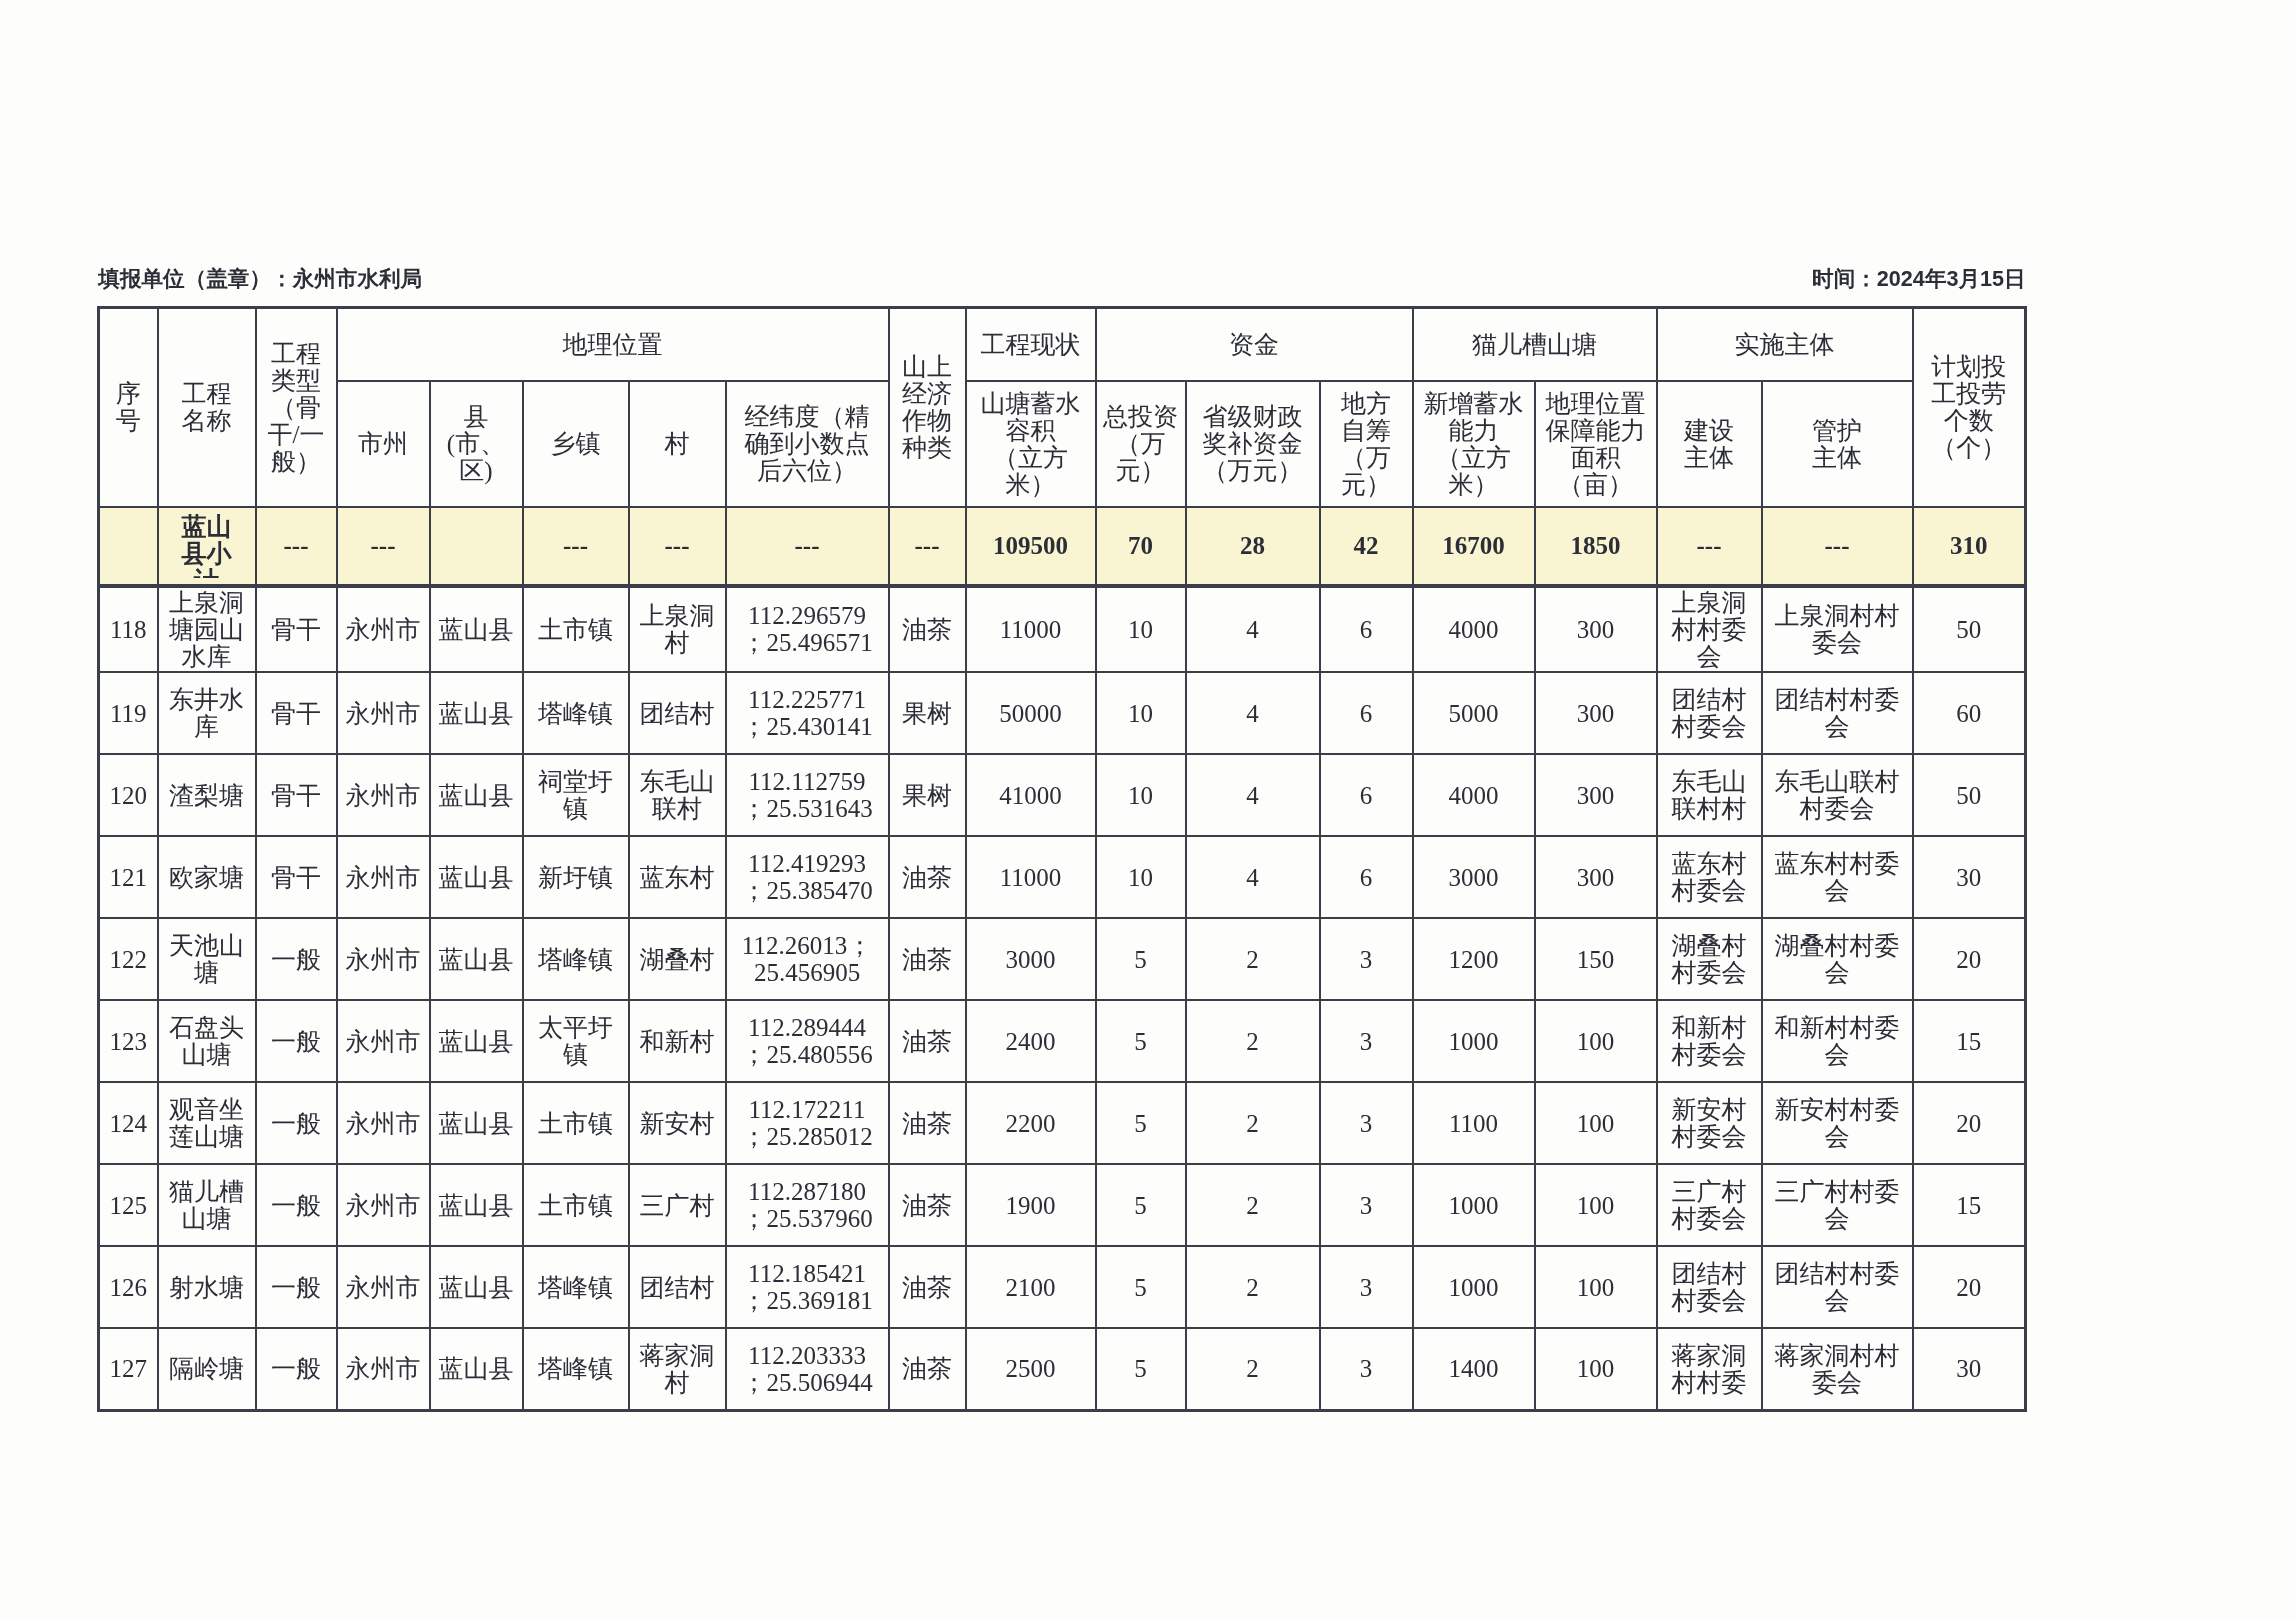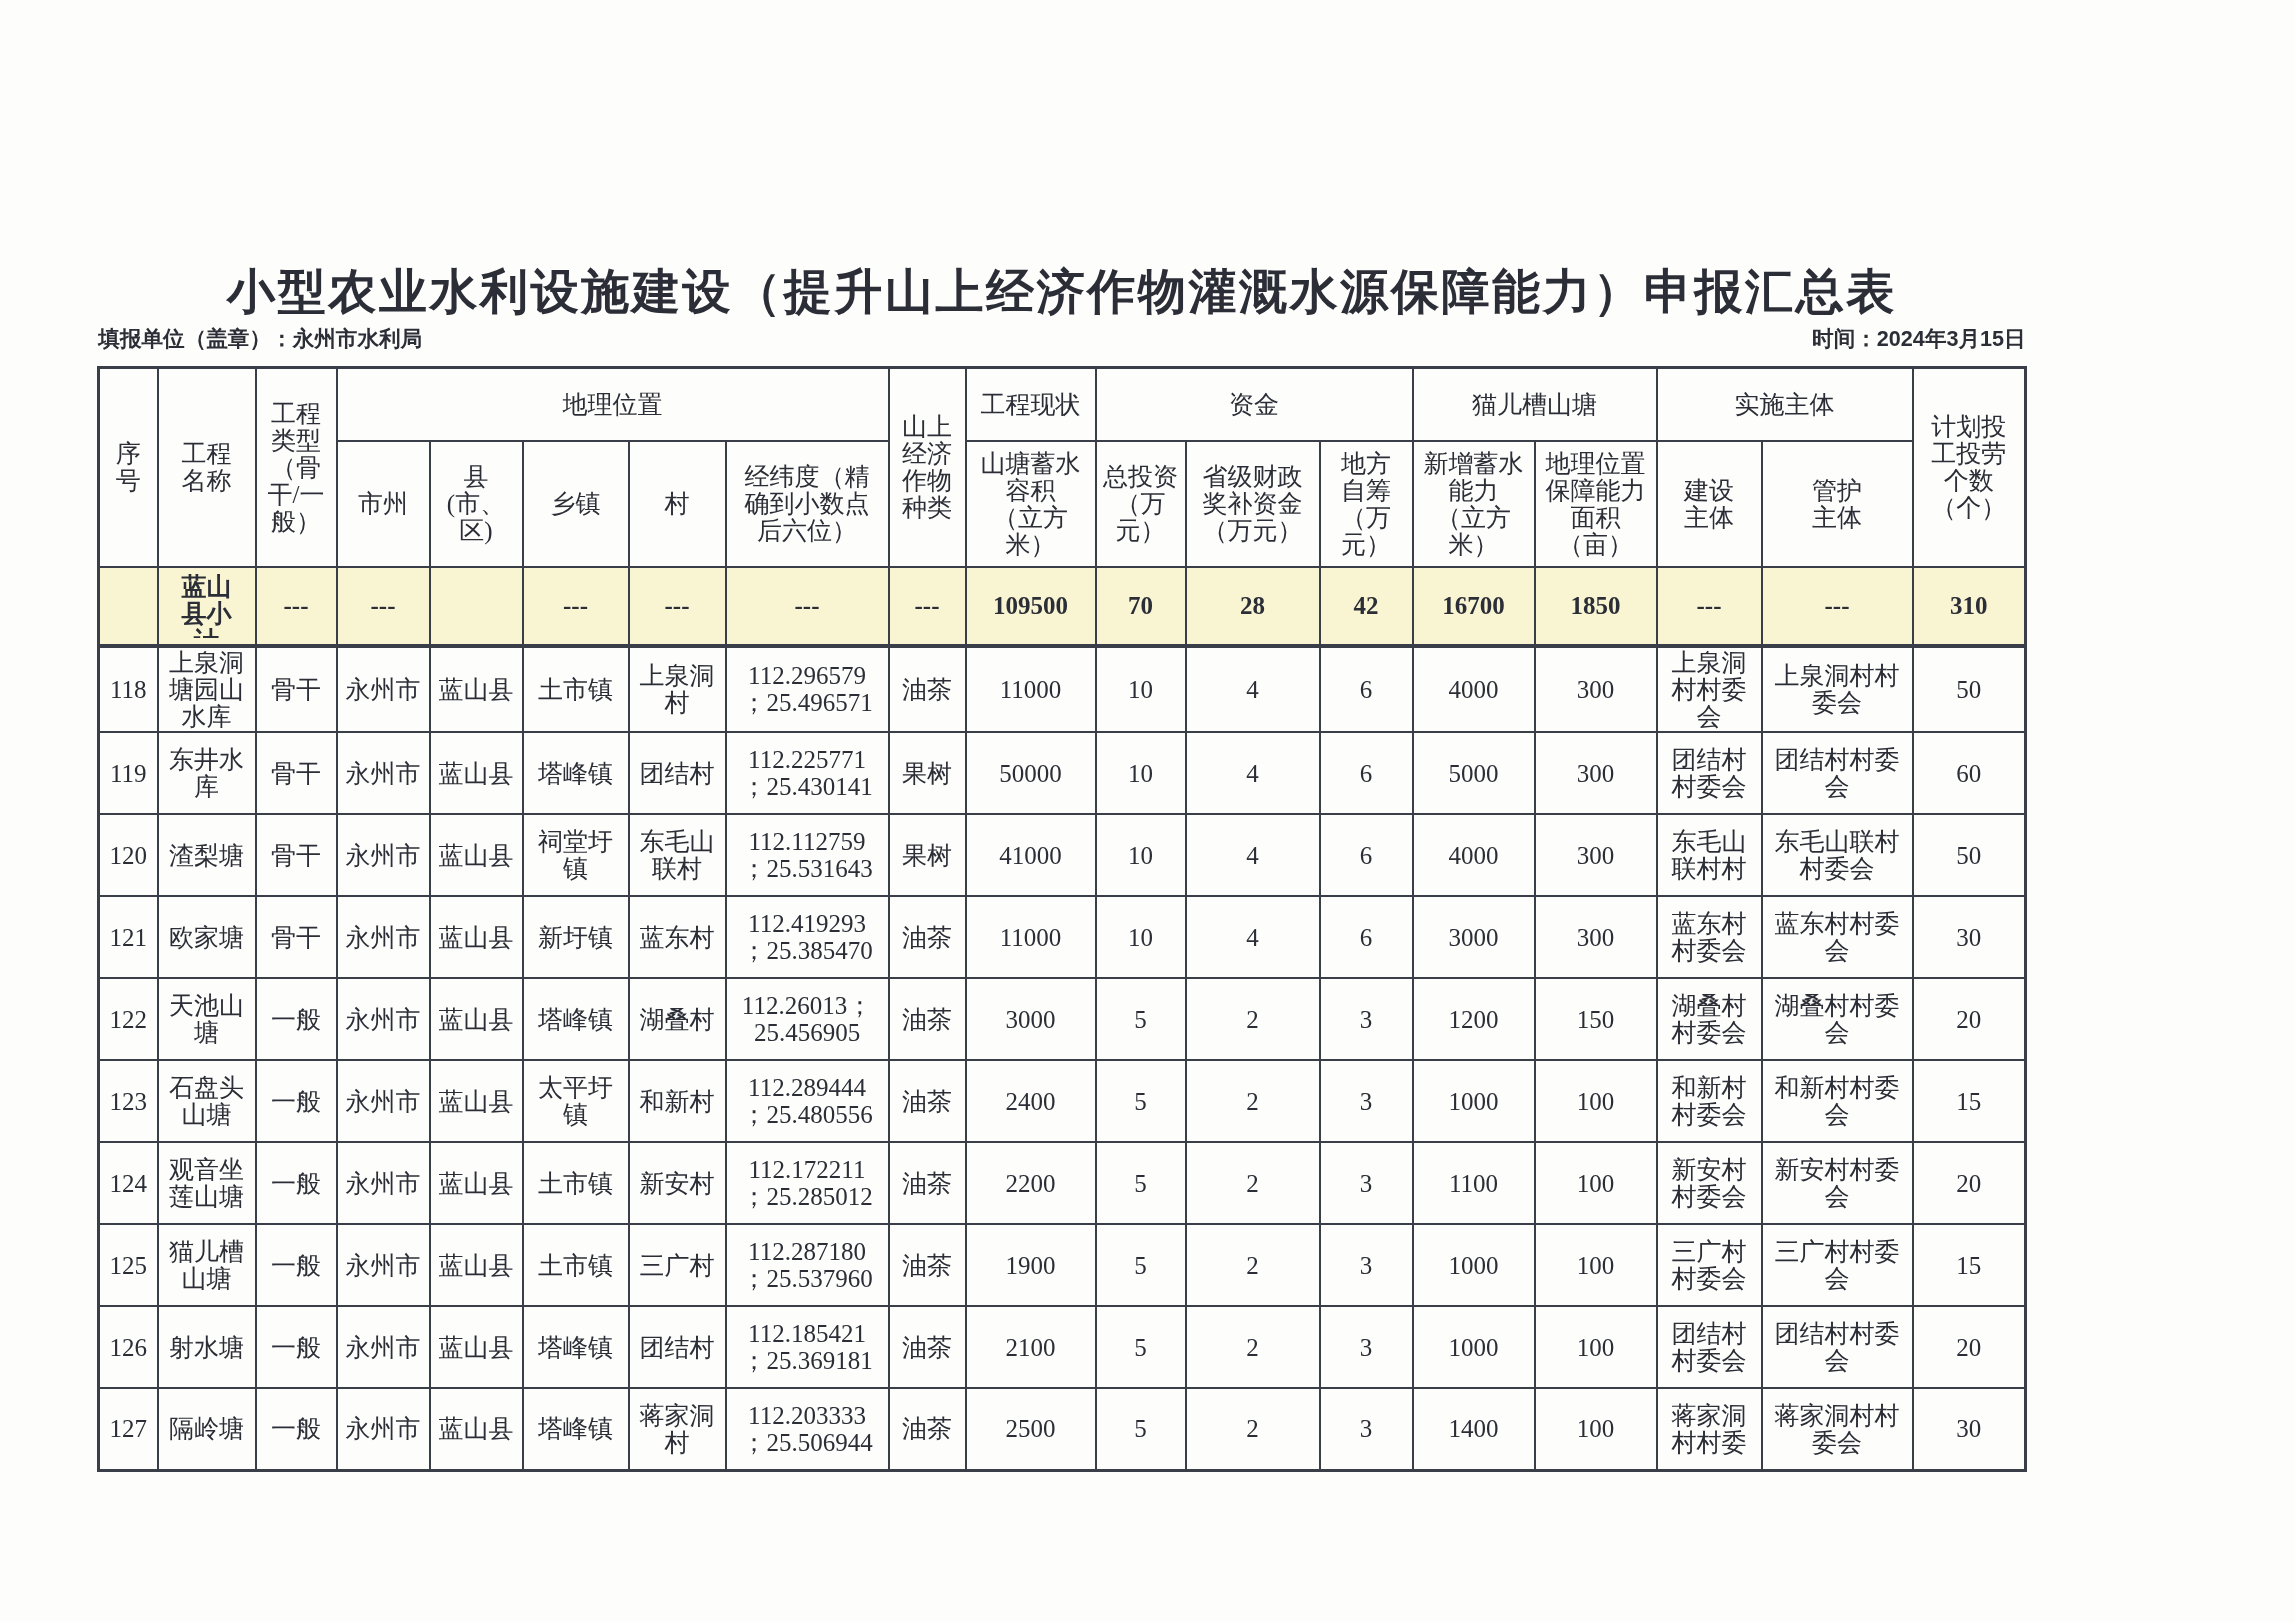--- a/index.html
+++ b/index.html
@@ -81,21 +81,20 @@
   col.c-city{width:93px} col.c-county{width:93px} col.c-town{width:106px}
   col.c-village{width:97px} col.c-coords{width:163px} col.c-crop{width:77px}
   col.c-cap{width:130px} col.c-inv{width:90px} col.c-prov{width:134px}
   col.c-self{width:93px} col.c-newcap{width:122px} col.c-irr{width:122px}
   col.c-build{width:105px} col.c-manage{width:151px} col.c-labor{width:113px}
 </style>
 </head>
 <body>
 
 <div class="doc">
-  <h1 class="title">小型农业水利设施建设（提升山上经济作物灌溉水源保障能力）申报汇总表</h1>
   <div class="meta">
     <span>填报单位（盖章）：永州市水利局</span>
     <span>时间：2024年3月15日</span>
   </div>
 
   <table>
     <colgroup>
       <col class="c-seq">
         <col class="c-name">
         <col class="c-type">

